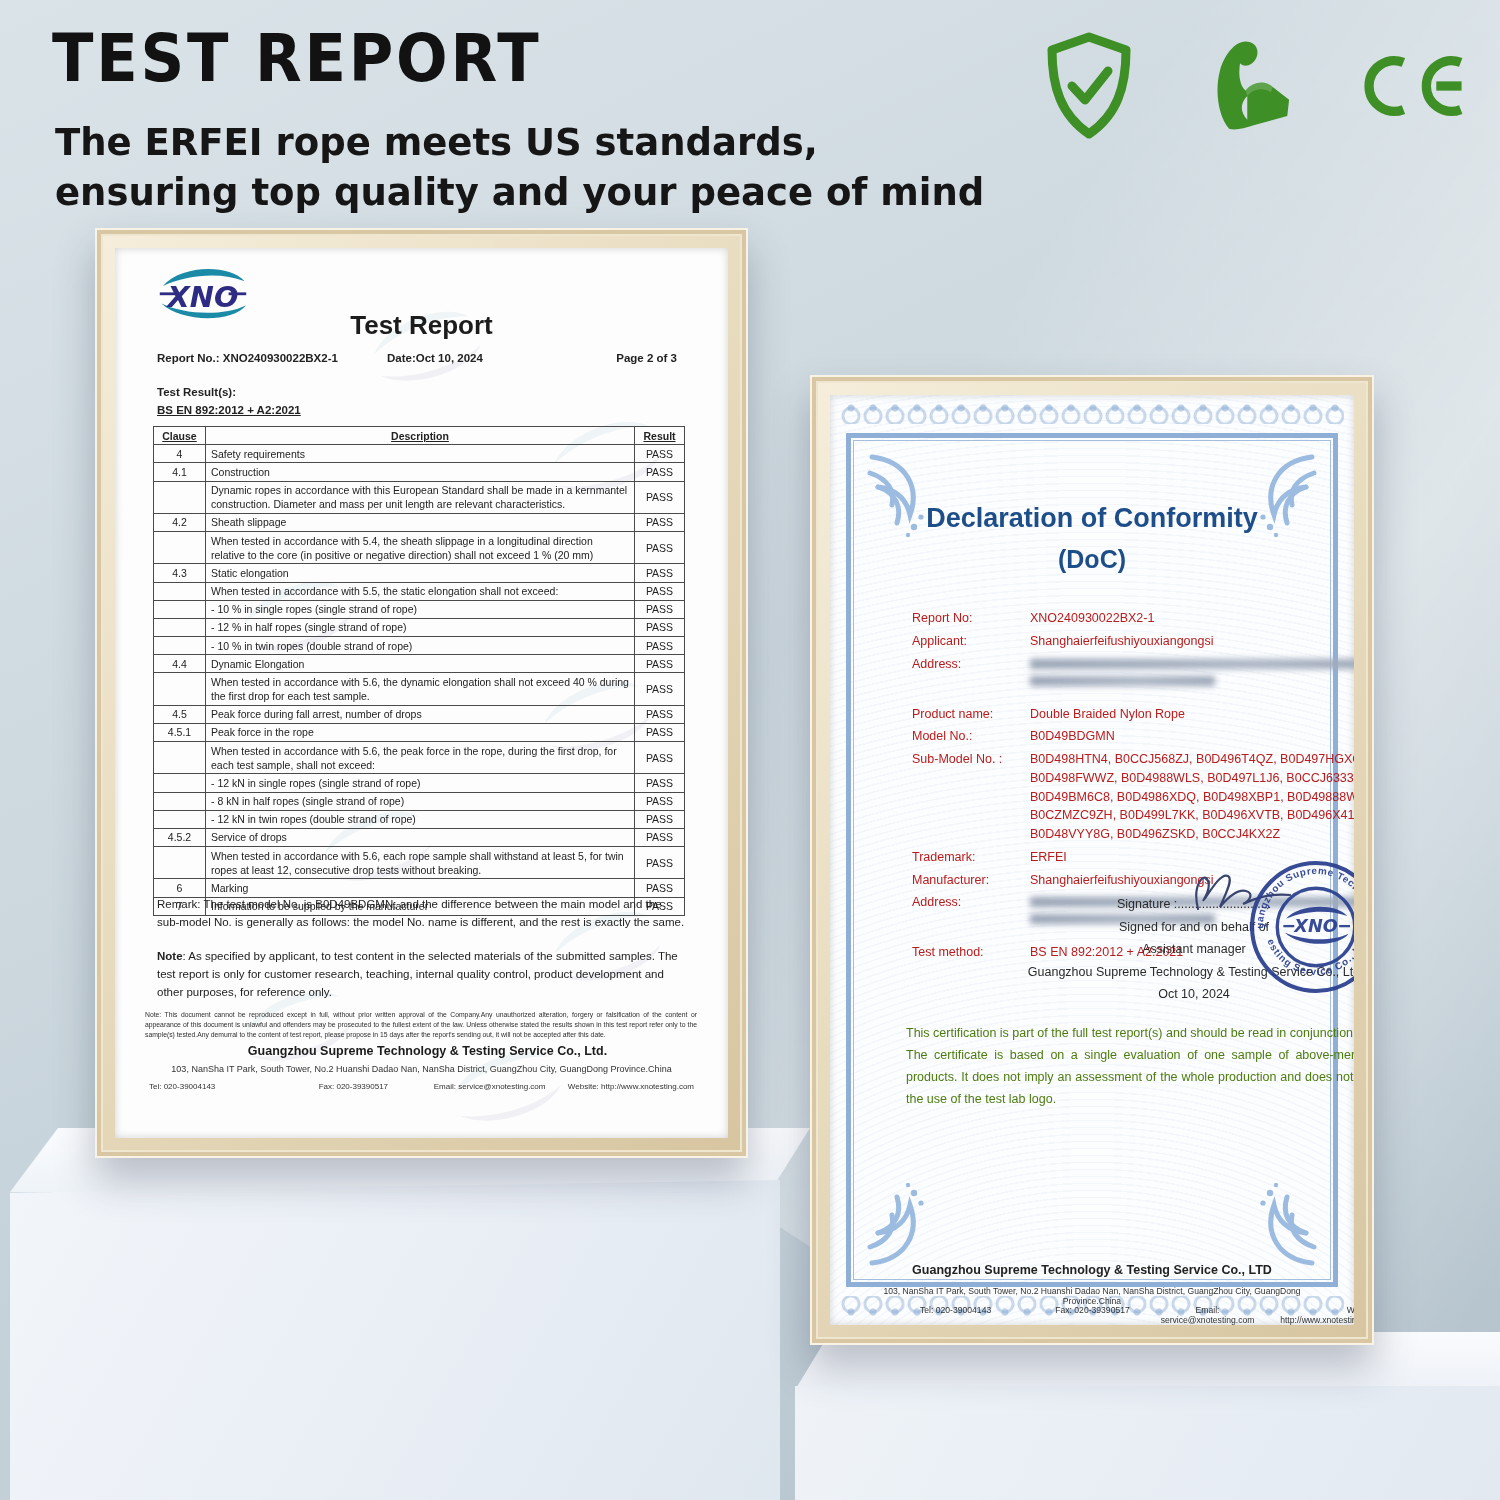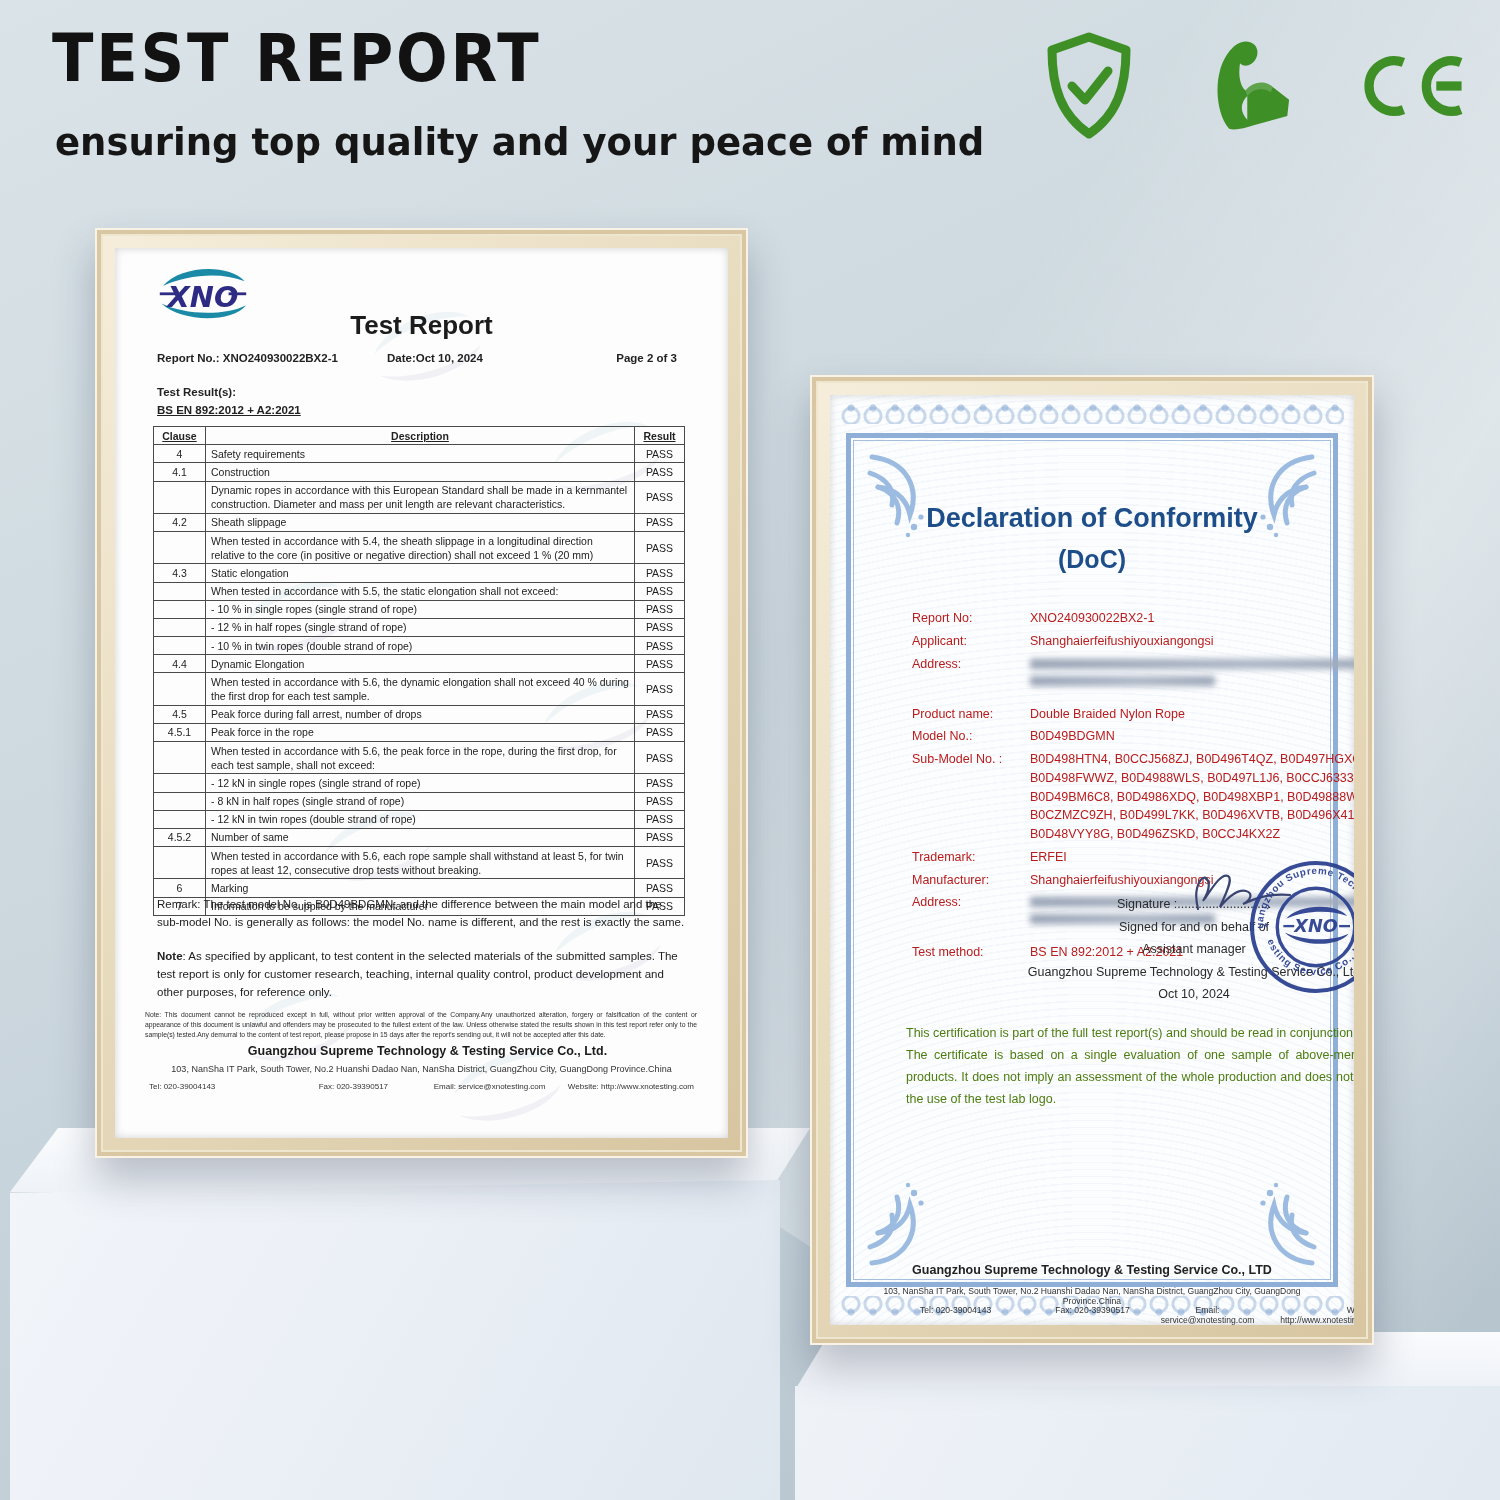--- a/index.html
+++ b/index.html
@@ -116,20 +116,21 @@
 <div class="canvas">
   <div class="streak"></div>
 
   <div class="ped ped-left-top"></div>
   <div class="ped ped-left-front"></div>
   <div class="ped ped-right-top"></div>
   <div class="ped ped-right-front"></div>
 
   <div class="headline">TEST REPORT</div>
   <div class="subtitle">
+    <div>The ERFEI rope meets US standards,</div>
     <div>ensuring top quality and your peace of mind</div>
   </div>
 
   <div class="badges">
     <div class="badge">
       <svg viewBox="0 0 100 112" width="104" height="112">
         <path d="M50,7 L87,20 C87,57 78,85 50,104 C22,85 13,57 13,20 Z" fill="none" stroke="#3e8f26" stroke-width="9" stroke-linejoin="round"></path>
         <polyline points="33,56 46,70 69,41" fill="none" stroke="#3e8f26" stroke-width="9" stroke-linecap="round" stroke-linejoin="round"></polyline>
       </svg>
     </div>
@@ -302,21 +303,21 @@
                 <td class="c-desc">- 8 kN in half ropes (single strand of rope)</td>
                 <td class="c-result">PASS</td>
               </tr>
               <tr>
                 <td class="c-clause"></td>
                 <td class="c-desc">- 12 kN in twin ropes (double strand of rope)</td>
                 <td class="c-result">PASS</td>
               </tr>
               <tr>
                 <td class="c-clause">4.5.2</td>
-                <td class="c-desc">Number of same</td>
+                <td class="c-desc">Service of drops</td>
                 <td class="c-result">PASS</td>
               </tr>
               <tr>
                 <td class="c-clause"></td>
                 <td class="c-desc">When tested in accordance with 5.6, each rope sample shall withstand at least 5, for twin ropes at least 12, consecutive drop tests without breaking.</td>
                 <td class="c-result">PASS</td>
               </tr>
               <tr>
                 <td class="c-clause">6</td>
                 <td class="c-desc">Marking</td>

